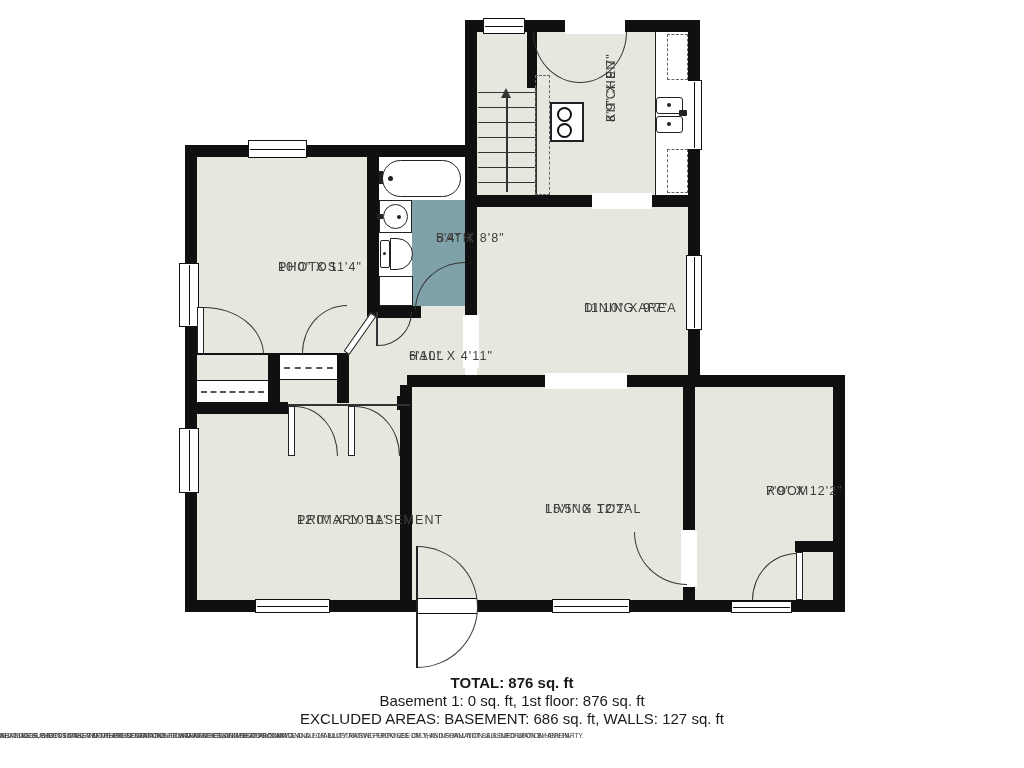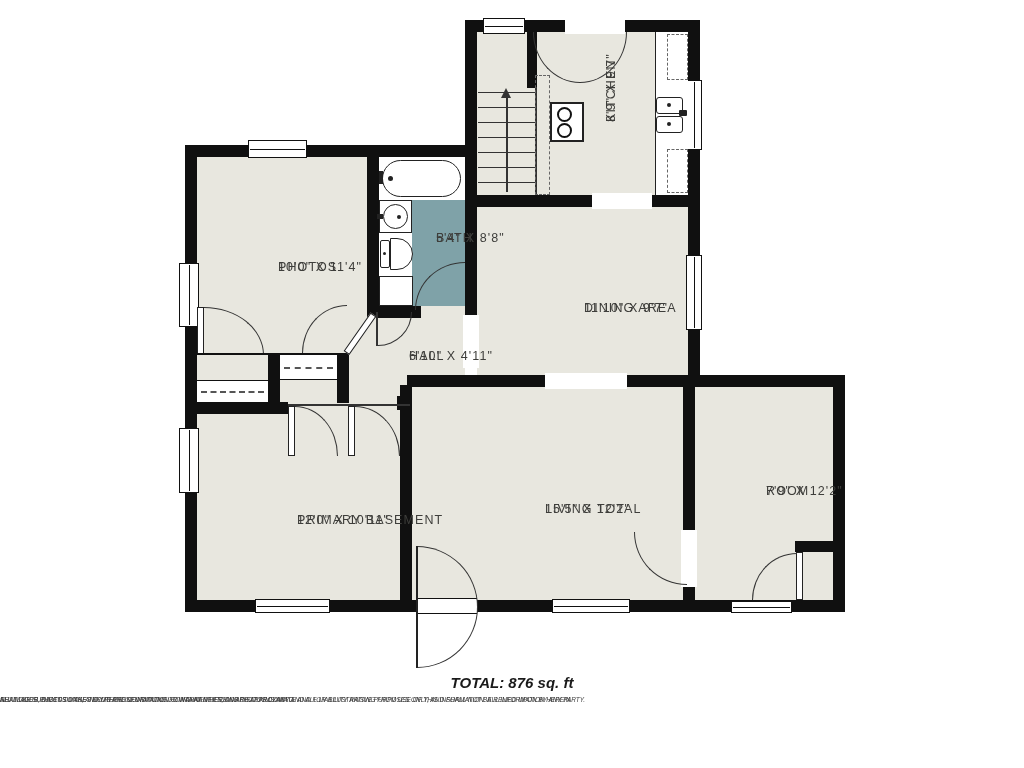--- a/index.html
+++ b/index.html
@@ -23,21 +23,21 @@
   .leaf{background:#fff;border:1.4px solid #222;}
   .line{background:#333;}
   .tread{height:0;border-top:1.5px solid #333;}
   .rod{height:0;border-top:2px dashed #555;}
   .dash{border:1.2px dashed #666;background:transparent;}
   .dot{background:#222;border-radius:50%;}
   .ring{background:#fff;border:2.6px solid #111;border-radius:50%;}
   .label{transform:translate(-50%,-50%);text-align:center;color:#3e3e3b;white-space:nowrap;
          font-size:12.5px;letter-spacing:1.1px;line-height:1.6;}
   .label.rot{transform:translate(-50%,-50%) rotate(-90deg);}
-  .footer{left:0;top:674px;width:1024px;text-align:center;color:#1a1a1a;font-style:italic;}
+  .footer{left:0;top:674px;width:1024px;text-align:center;color:#1a1a1a;}
   .footer .t1{position:static;font-size:15px;font-weight:700;line-height:18px;}
   .footer .t2{position:static;font-size:15px;line-height:18px;}
   .footer .disc{position:static;font-size:6.4px;line-height:8.2px;color:#3a3a3a;margin-top:4px;}
 </style>
 </head>
 <body>
 
 <div class="canvas">
 
   <div class="floor" style="left:477px;top:32px;width:211px;height:163px;"></div>
@@ -188,20 +188,22 @@
     <div>LIVING TOTAL</div>
     <div>15'5" X 12'2"</div>
   </div>
   <div class="label" style="left:766px;top:481px;">
     <div>ROOM</div>
     <div>7'9" X 12'2"</div>
   </div>
 
   <div class="footer">
     <div class="t1">TOTAL: 876 sq. ft</div>
+    <div class="t2">Basement 1: 0 sq. ft, 1st floor: 876 sq. ft</div>
+    <div class="t2">EXCLUDED AREAS: BASEMENT: 686 sq. ft, WALLS: 127 sq. ft</div>
     <div class="disc">
       <div>ALL IMAGES, DIMENSIONS, AND OTHER INFORMATION CONTAINED HEREIN ARE APPROXIMATE AND FOR ILLUSTRATIVE PURPOSES ONLY, AND SHALL NOT BE RELIED UPON BY ANY PARTY.</div>
       <div>NEXT DOOR PHOTOS MAKES NO REPRESENTATIONS OR WARRANTIES, AND DISCLAIMS ANY AND ALL LIABILITY ARISING FROM USE OF THIS INFORMATION. ALL INFORMATION HEREIN</div>
       <div>SHALL BE SUBJECT TO THE TERMS AND CONDITIONS FOUND AT NEXTDOORPHOTOS.COM/TC.</div>
     </div>
   </div>
 
 </div>
 
 </body></html>

